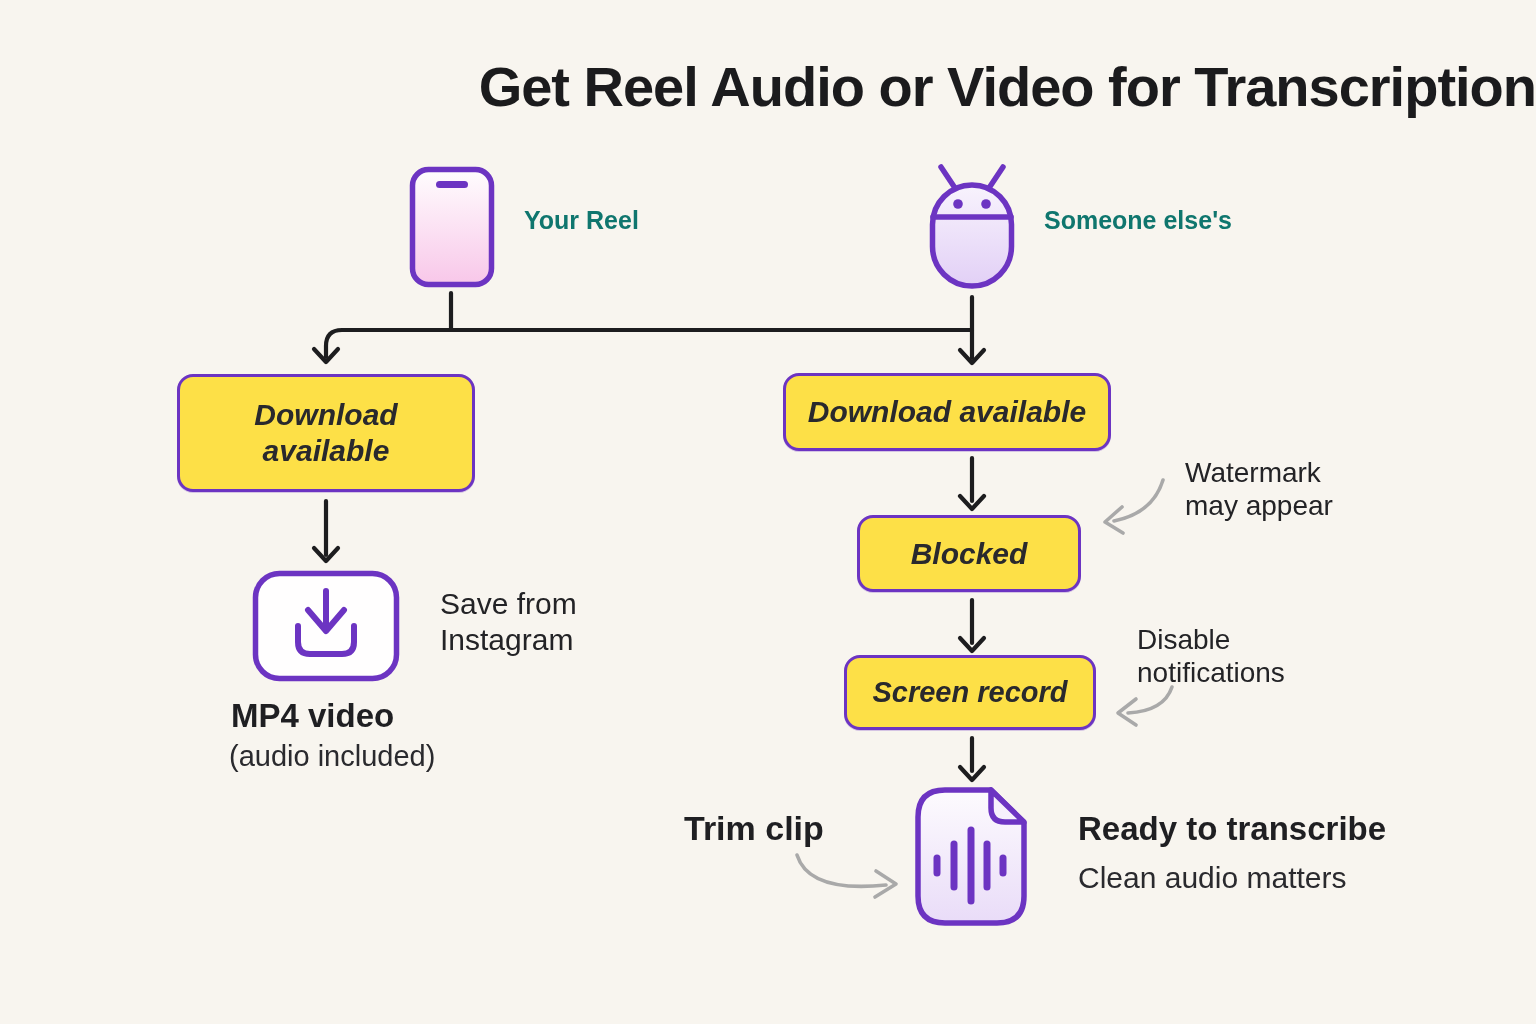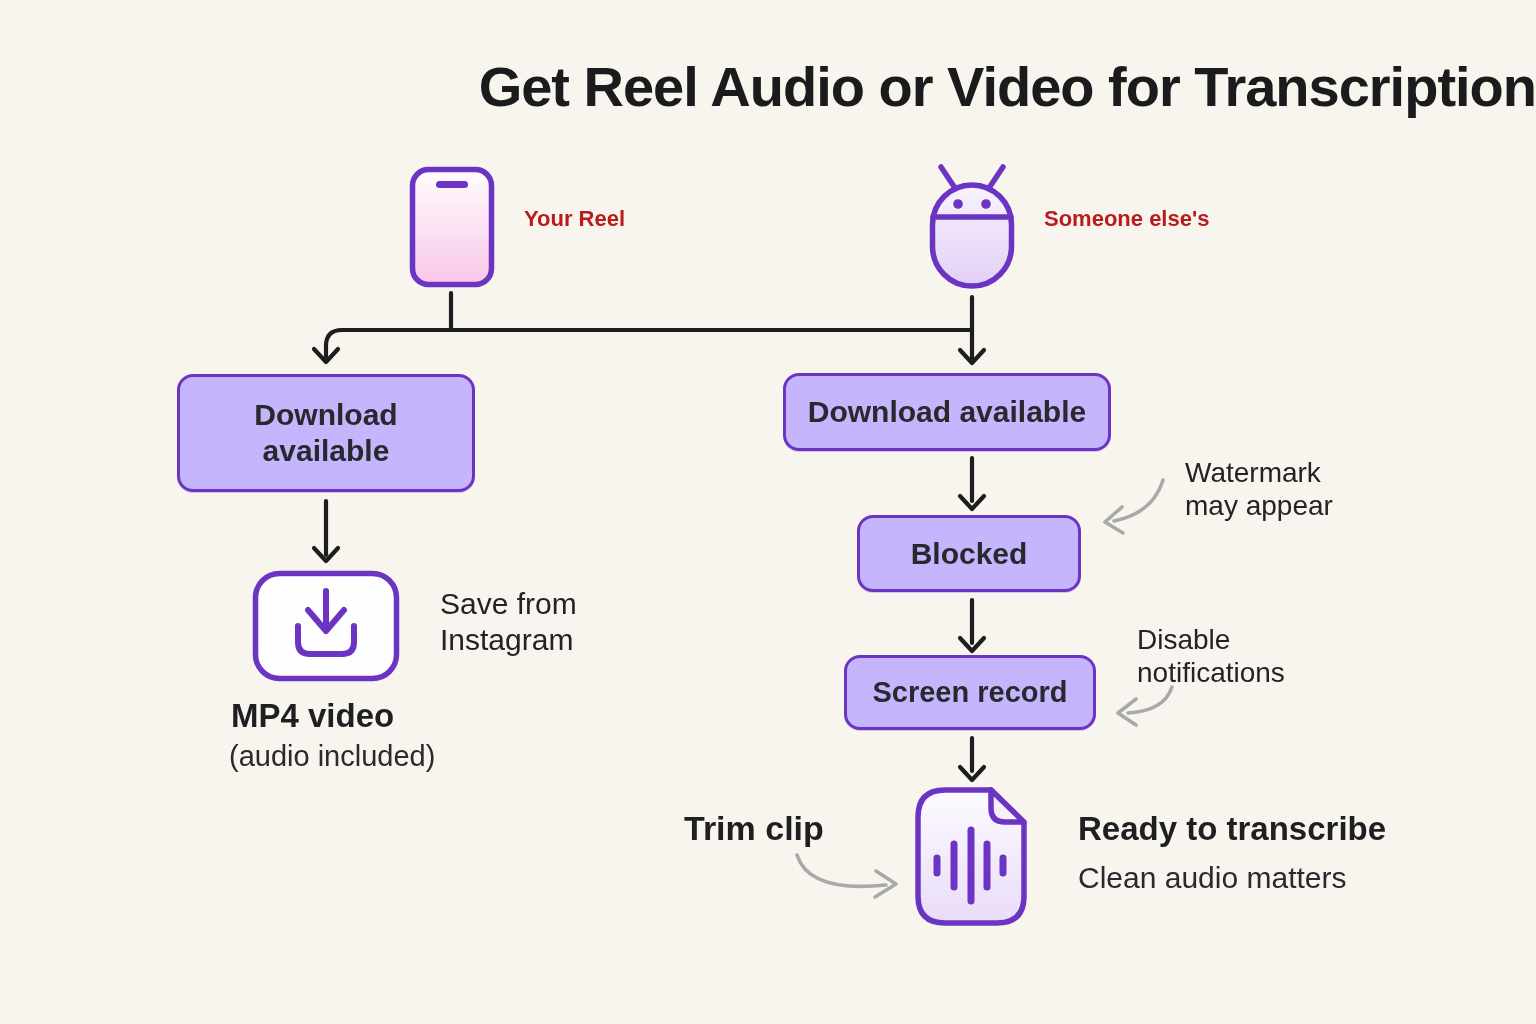--- a/index.html
+++ b/index.html
@@ -11,31 +11,32 @@
     overflow:hidden;
   }
   .canvas{position:relative;width:1536px;height:1024px;}
   .abs{position:absolute;}
   .title{
     left:0;top:54px;width:1536px;
     text-align:right;
     font-size:56px;font-weight:700;letter-spacing:-1px;
     color:#1b1b1d;
   }
-  .src-label{font-size:22px;font-weight:700;color:#b91c1c;}
+  .src-label{font-size:25px;font-weight:700;color:#0f766e;}
   .node{
     box-sizing:border-box;
-    background:#c4b5fd;
+    background:#fde047;
     border:3px solid #6c34c2;
     border-radius:16px;
     display:flex;align-items:center;justify-content:center;
     text-align:center;
     font-size:30px;font-weight:700;color:#29292d;
     line-height:1.2;
     box-shadow:0 1px 0 rgba(108,52,194,.25);
+    font-style:italic;
   }
   .node .wrap2{max-width:230px;}
   .nowrap{white-space:nowrap;}
   .note{
     font-size:28px;font-weight:400;color:#232326;line-height:1.18;
   }
   .note-med{font-size:30px;font-weight:500;color:#232326;line-height:1.2;}
   .big-bold{font-size:33px;font-weight:700;color:#1f1f22;}
   .sub{font-size:29px;font-weight:400;color:#2a2a2e;}
   svg{display:block;}

